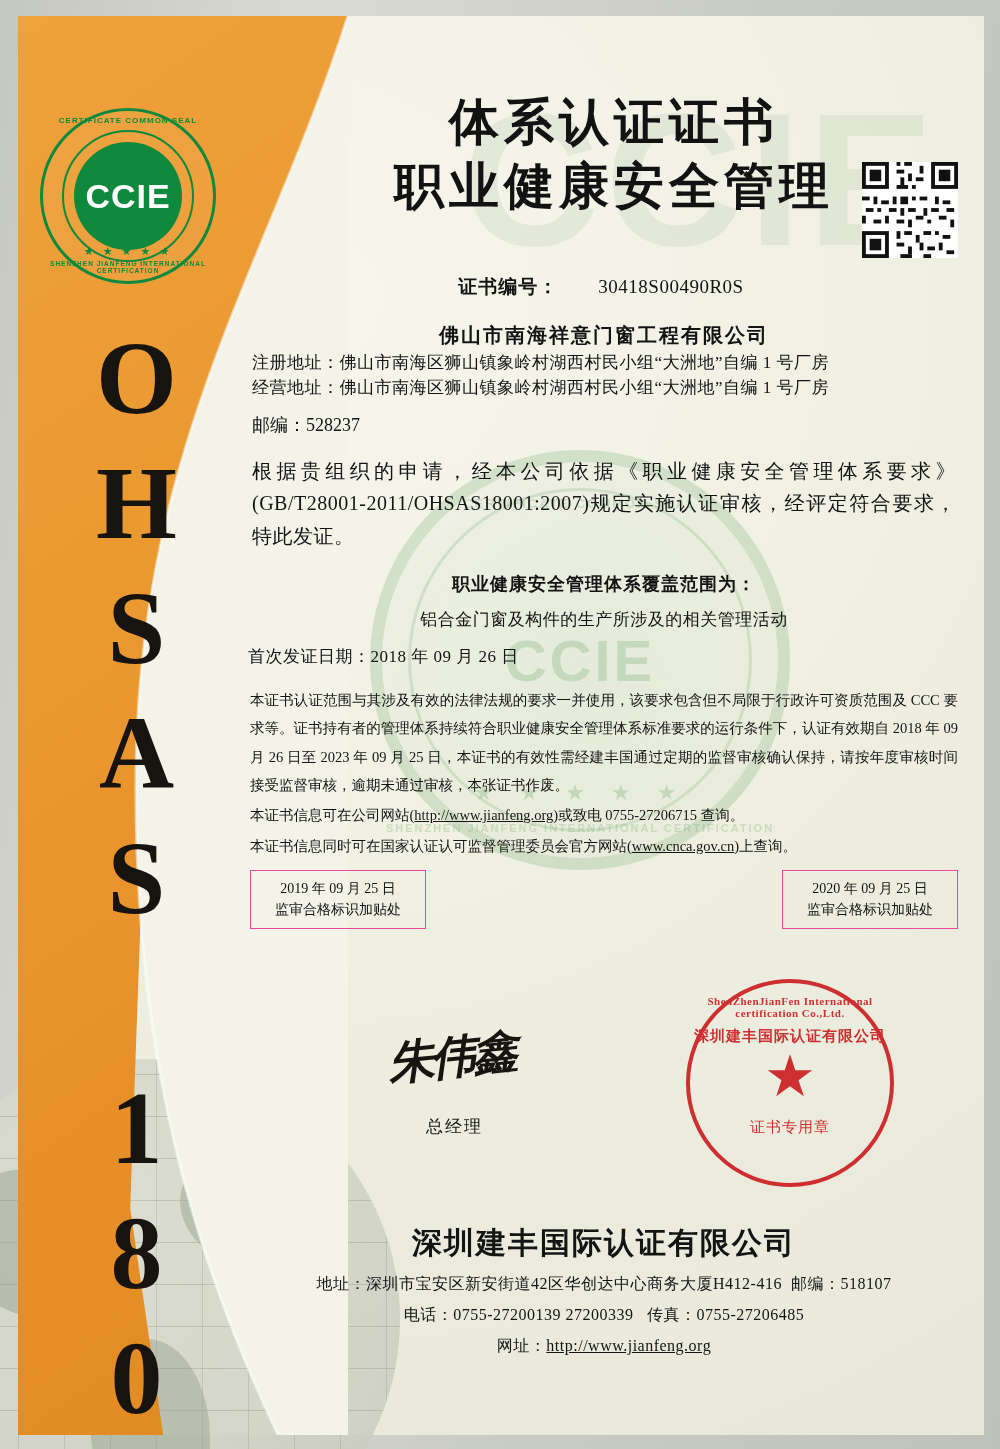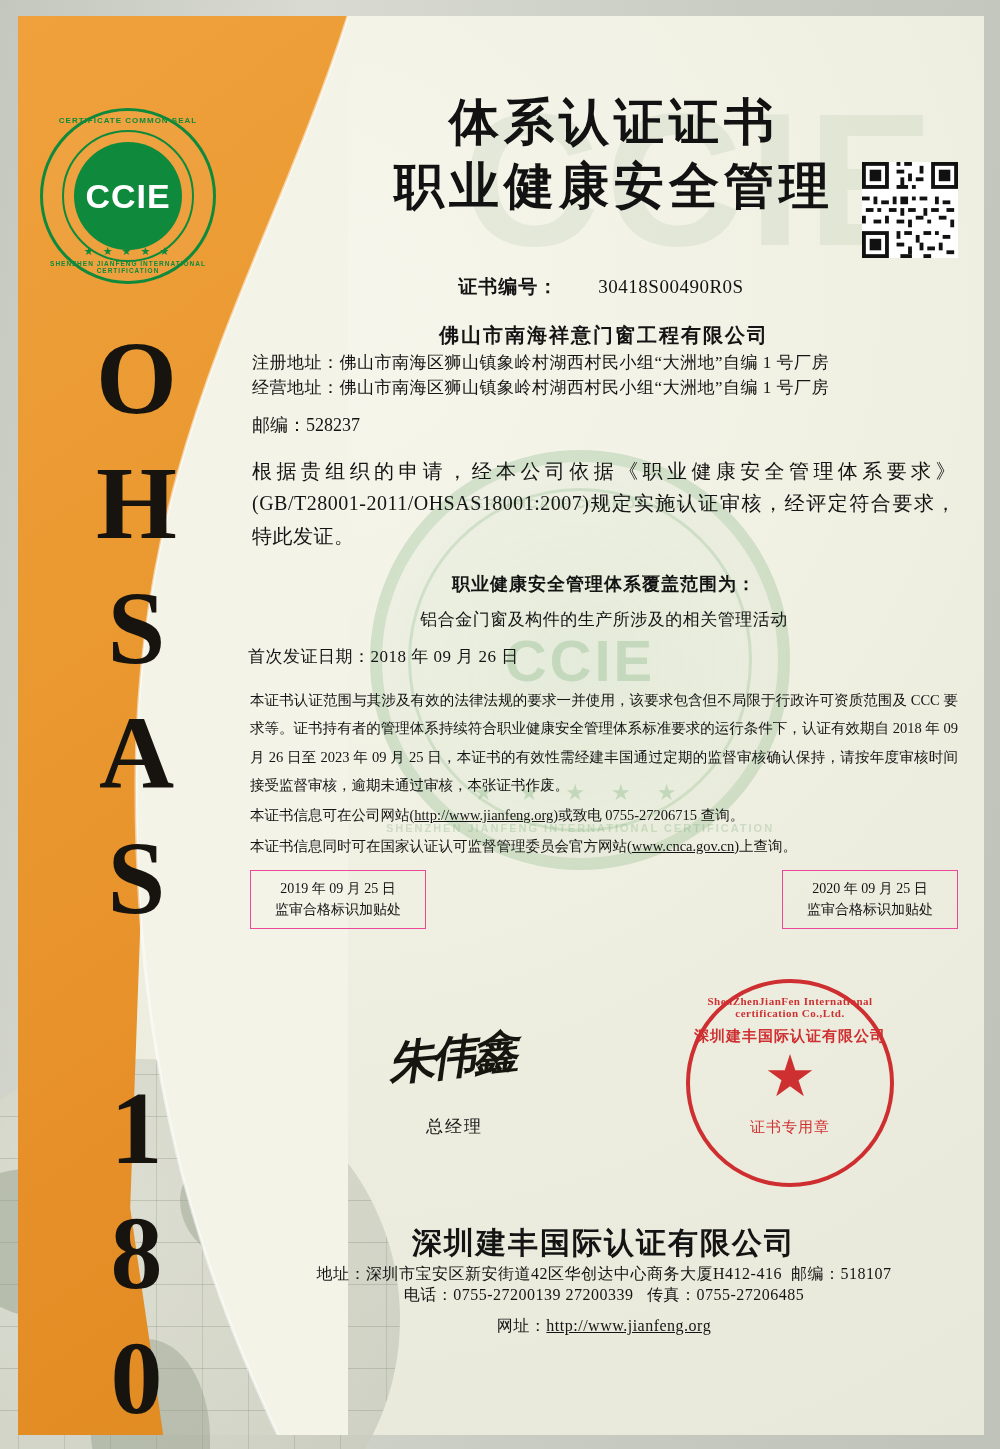--- a/index.html
+++ b/index.html
@@ -356,21 +356,21 @@
     margin-top: 4px;
     text-align: center;
   }
   .issuer {
     font-family: "Liberation Serif", serif;
     font-weight: bold;
     font-size: 30px;
     letter-spacing: 2px;
   }
   .foot-line {
-    margin-top: 0;
+    margin-top: 10px;
     font-family: "Liberation Serif", serif;
     font-size: 16px;
     letter-spacing: .5px;
   }
   .foot-url {
     margin-top: 10px;
     font-family: "Liberation Serif", serif;
     font-size: 16px;
     letter-spacing: .5px;
   }

